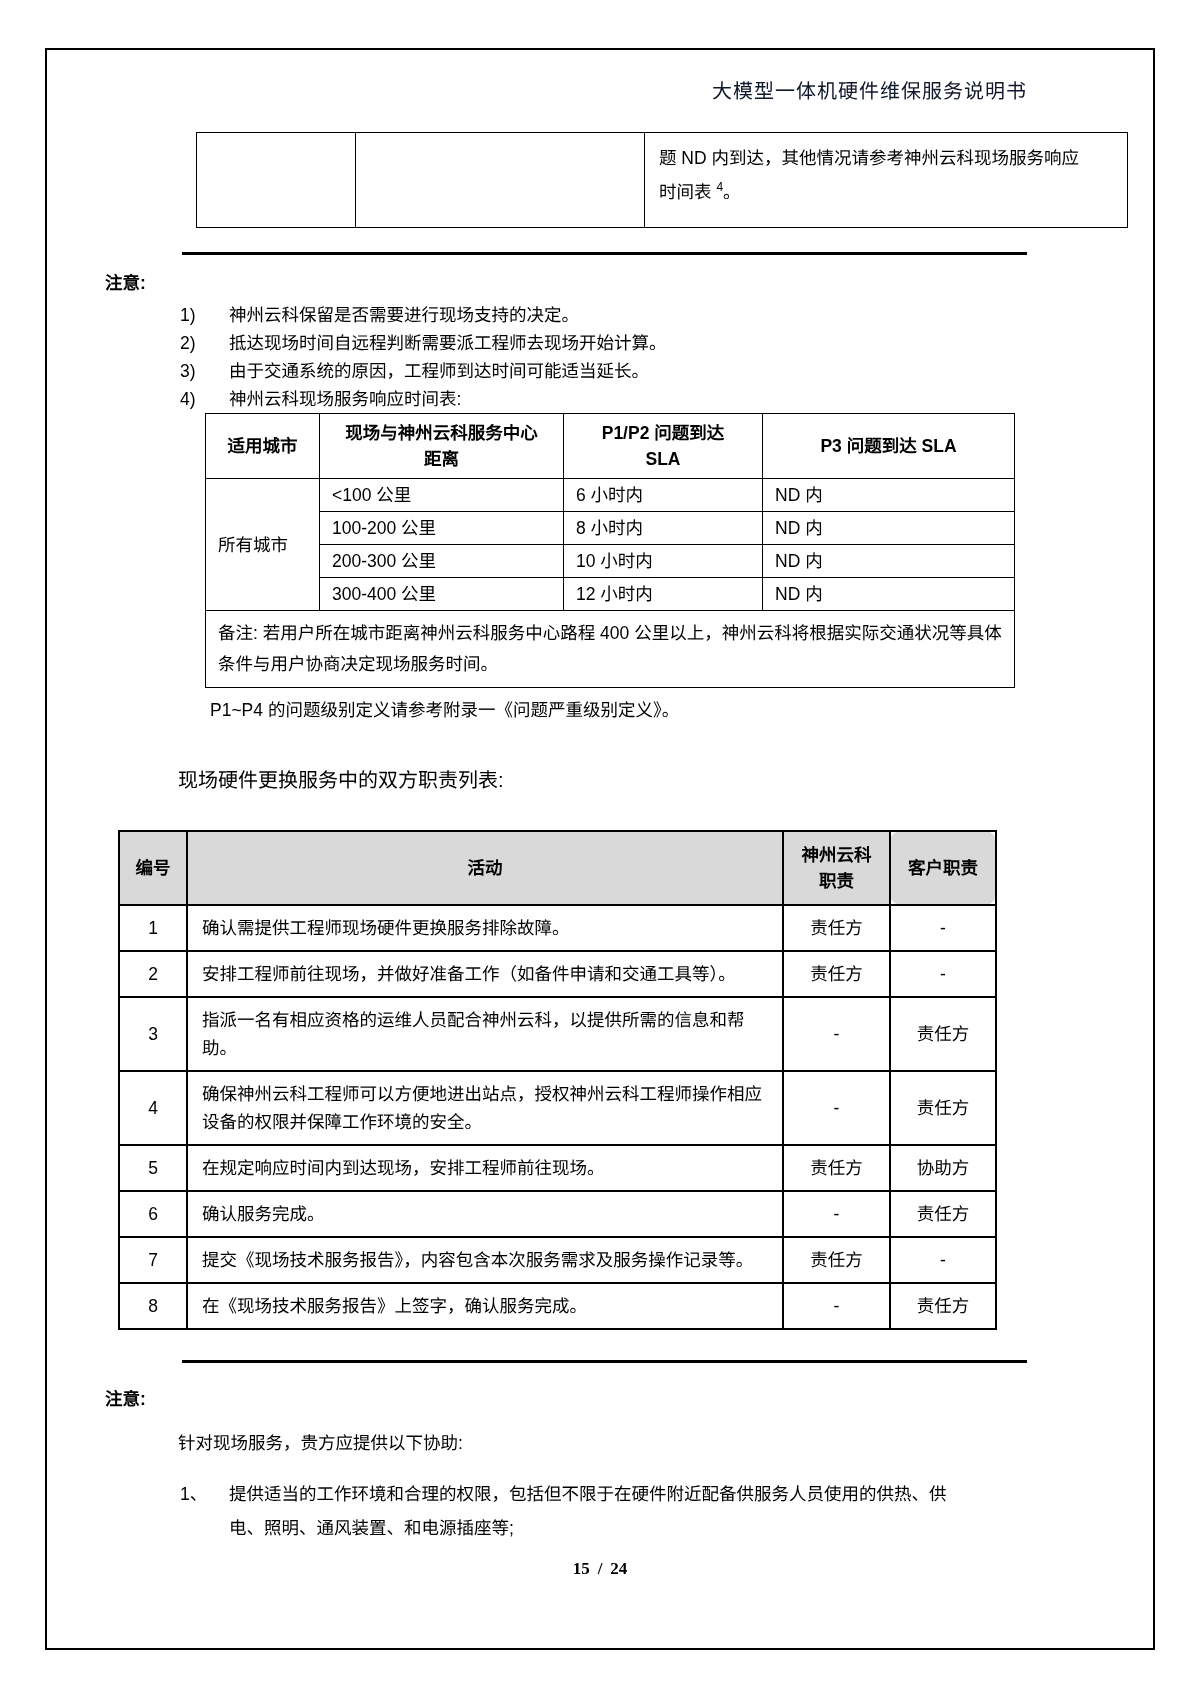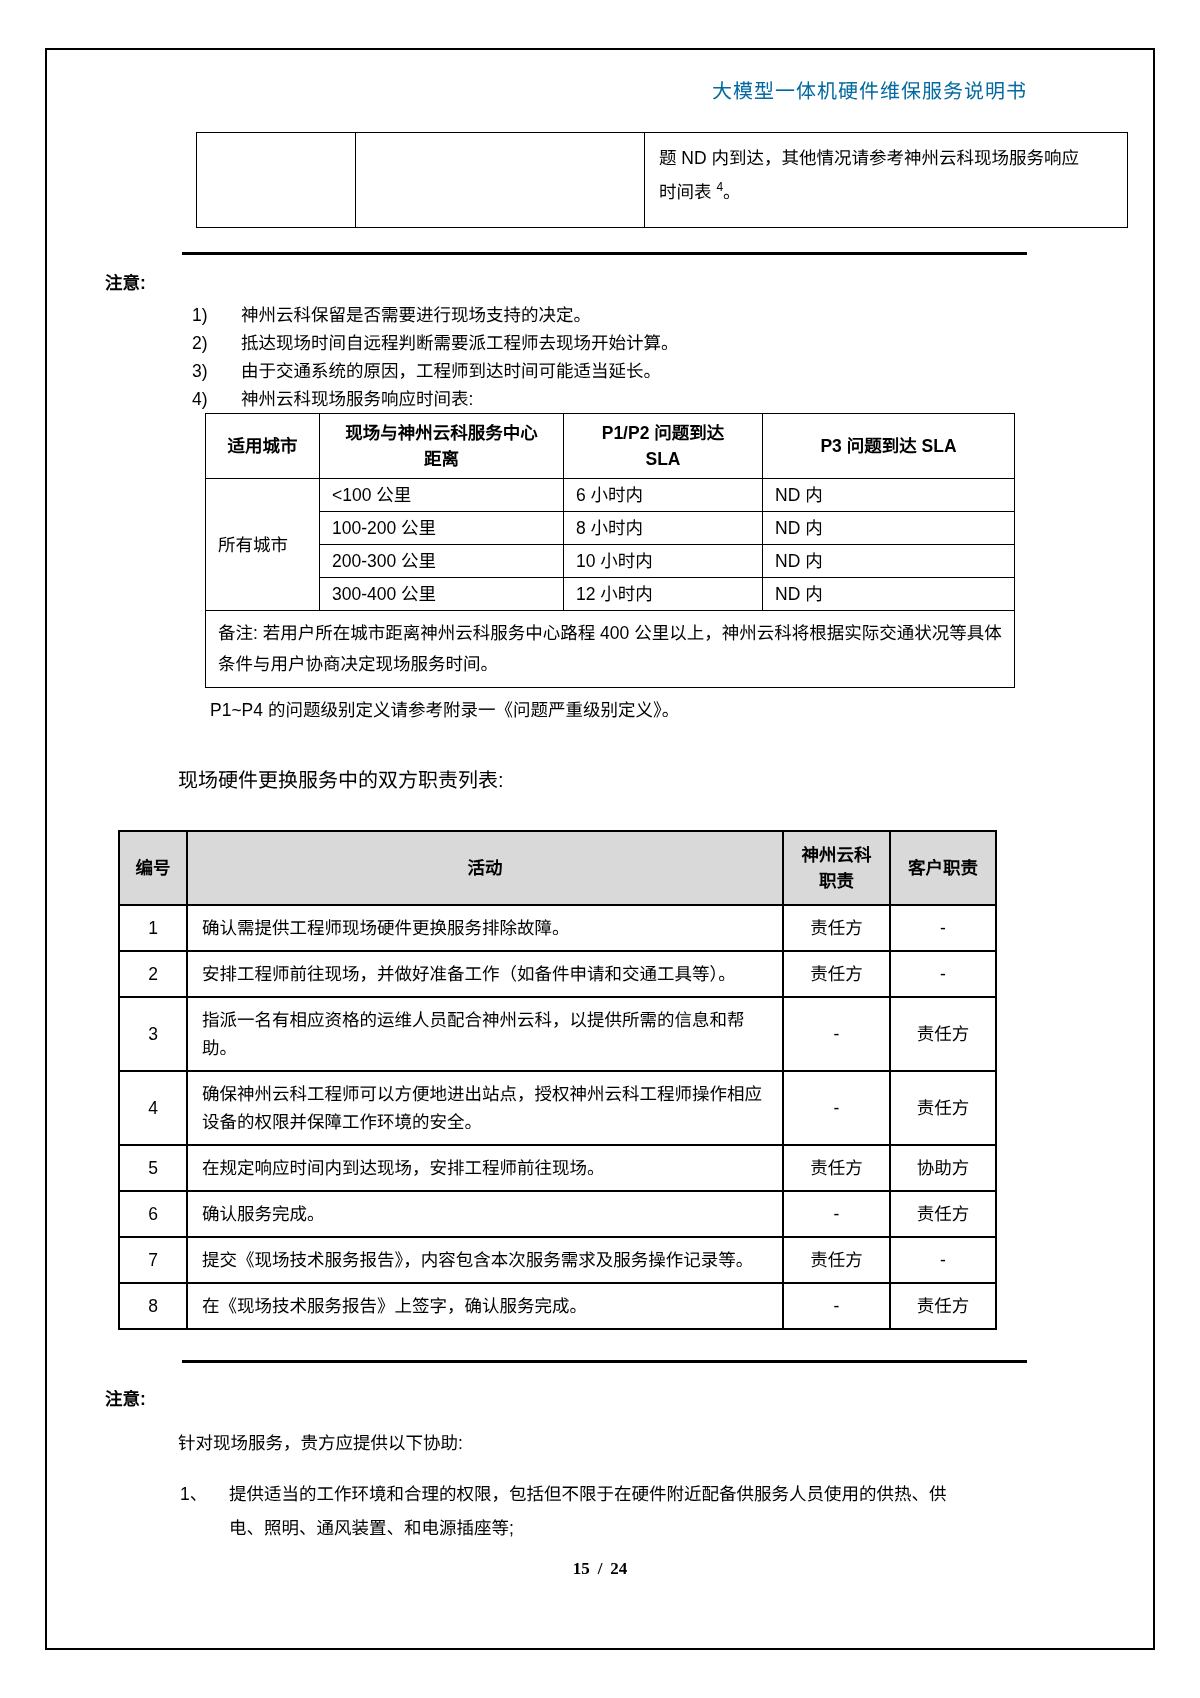--- a/index.html
+++ b/index.html
@@ -9,59 +9,59 @@
     -webkit-font-smoothing:antialiased;
   }
   .page{
     position:absolute;left:45px;top:48px;right:45px;bottom:48px;
     border:2px solid #000;overflow:hidden;
   }
   
   .doc-title{
     margin-top:28px;padding-right:126px;text-align:right;
     font-family:"Liberation Serif","DejaVu Serif",serif;
-    font-size:20px;line-height:26px;color:#0369a1;letter-spacing:1px;
+    font-size:20px;line-height:26px;color:#0f172a;letter-spacing:1px;
   }
   
   table{border-collapse:collapse;table-layout:fixed;}
   .frag-table{margin-left:149px;margin-top:28px;width:844px;}
   .frag-table td{border:1.5px solid #000;vertical-align:top;height:86px;padding:8px 14px 0 14px;font-size:17.5px;line-height:34px;}
   .frag-table td.c1{width:130px;}
   .frag-table td.c2{width:260px;}
   .frag-table td.c3{width:454px;}
   .frag-line{display:block;}
   sup{font-size:12px;line-height:0;}
   
   .rule{margin-left:135px;margin-top:24px;width:845px;height:3px;background:#000;}
   .rule-bottom{margin-top:30px;}
   
   .note-label{margin-left:58px;margin-top:16px;font-size:17.5px;font-weight:bold;line-height:24px;}
   .note-list{margin-left:133px;margin-top:6px;font-size:17.5px;}
-  .note-item{line-height:28px;margin-left:12px;}
+  .note-item{line-height:28px;}
   .note-num{display:inline-block;width:49px;}
   
   .sla-table{margin-left:158px;width:773px;font-size:17.5px;}
   .sla-table th,.sla-table td{border:1.5px solid #000;}
   .sla-table th{font-weight:bold;text-align:center;vertical-align:middle;height:60px;line-height:26px;padding:2px 4px;}
   .sla-table th .tline{display:block;}
   .sla-table td{height:30px;padding:1px 12px;text-align:left;vertical-align:middle;line-height:26px;}
   .sla-table td.city{text-align:left;}
   .sla-table td.remark{height:auto;padding:7px 12px;line-height:31px;}
   .col-city{width:105px;}.col-dist{width:235px;}.col-p1{width:190px;}.col-p3{width:243px;}
   .sla-footnote{margin-left:163px;margin-top:10px;font-size:17.5px;line-height:24px;}
   
   .section-title{margin-left:131px;margin-top:44px;font-size:20px;line-height:28px;}
   
   .resp-table{margin-left:71px;margin-top:36px;width:853px;font-size:17.5px;}
   .resp-table th,.resp-table td{border:2px solid #000;}
   .resp-table th{background:#d9d9d9;font-weight:bold;text-align:center;vertical-align:middle;height:68px;line-height:26px;padding:2px;}
   .resp-table th .tline{display:block;}
   .resp-table td{padding:8px 14px;line-height:28px;vertical-align:middle;}
   .resp-table td.num,.resp-table td.role{text-align:center;padding:8px 4px;}
-  .rcol-no{width:62px;}.rcol-act{width:590px;}.rcol-v{width:101px;}.rcol-c{width:100px;}
+  .rcol-no{width:62px;}.rcol-act{width:590px;}.rcol-v{width:101px;}.rcol-c{width:100px;border-radius:11px;}
   
   .bottom-label{margin-top:24px;}
   .bottom-intro{margin-left:131px;margin-top:20px;font-size:17.5px;line-height:24px;}
   .bottom-list{margin-left:133px;margin-top:22px;font-size:17.5px;width:792px;}
   .bottom-item{line-height:34px;}
   .bottom-item .note-num{vertical-align:top;}
   .bottom-item .note-text{display:inline-block;width:740px;vertical-align:top;}
   
   .footer{
     position:absolute;left:0;top:1558px;width:1200px;text-align:center;

